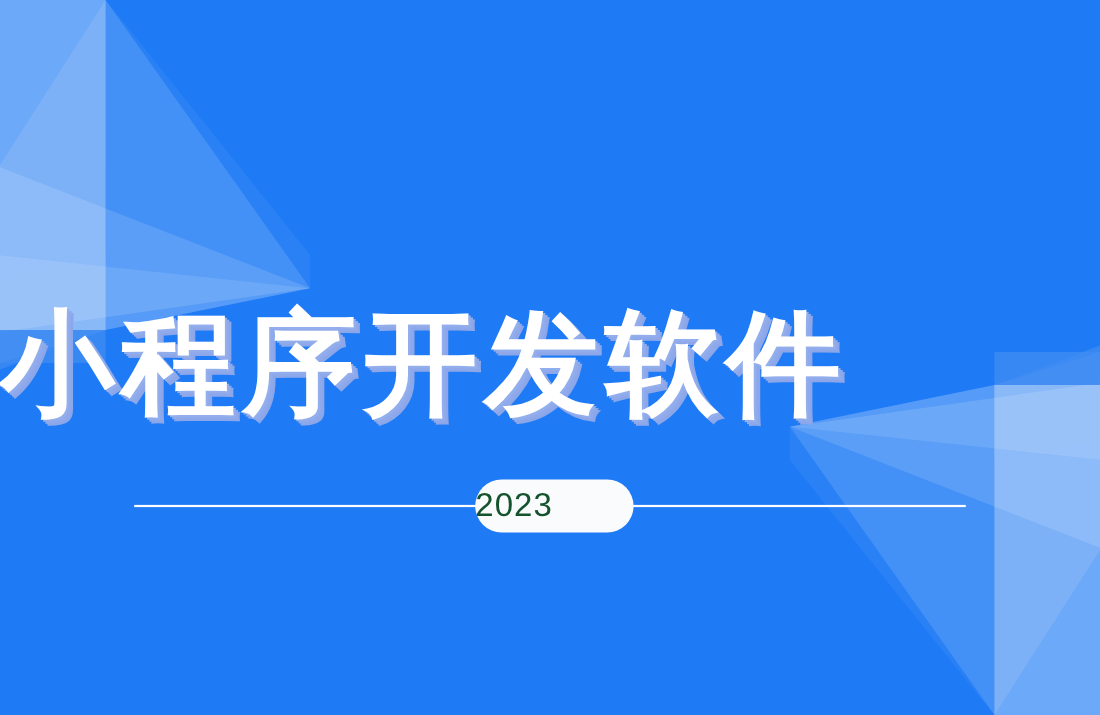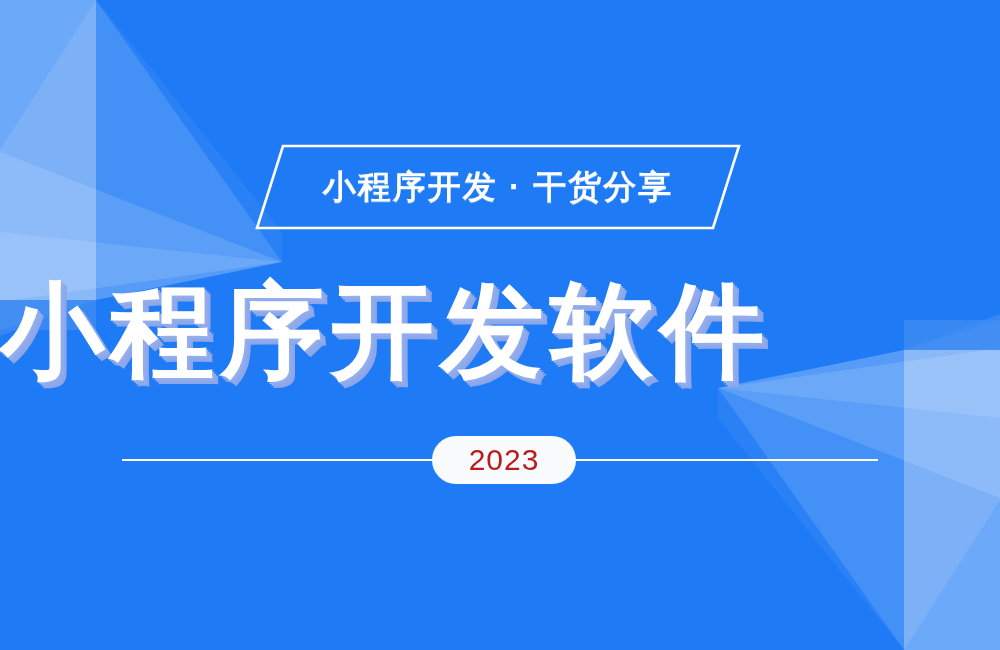--- a/index.html
+++ b/index.html
@@ -99,22 +99,21 @@
 
   .year-pill {
     position: relative;
     z-index: 2;
     width: 144px;
     height: 48px;
     border-radius: 24px;
     background: #fafbfc;
     display: flex;
     align-items: center;
-    justify-content: center;
-    color: #b91c1c;
+    color: #14532d;
     font-size: 30px;
     font-weight: 400;
     letter-spacing: 1px;
     flex: 0 0 auto;
   }
 </style>
 </head>
 <body>
 
 <div class="banner">
@@ -143,26 +142,20 @@
     <polygon points="1000,498 718,388 1000,418" fill="#ffffff" opacity="0.13"></polygon>
     <polygon points="1000,418 718,388 1000,348" fill="#ffffff" opacity="0.22"></polygon>
     <polygon points="1000,348 718,388 904,350 1000,320" fill="#ffffff" opacity="0.10"></polygon>
 
     <polygon points="904,650 718,388 904,350" fill="#ffffff" opacity="0.16"></polygon>
     <polygon points="904,650 718,388 718,418 904,650" fill="#ffffff" opacity="0.05"></polygon>
 
     <polygon points="1000,350 904,350 1000,314" fill="#3d8bf2" opacity="0.8"></polygon>
   </svg>
 
-  <div class="subtitle-wrap">
-    <svg class="subtitle-frame" viewBox="0 0 486 86" preserveAspectRatio="none" aria-hidden="true">
-      <polygon points="28,2 484,2 458,84 2,84" fill="none" stroke="#ffffff" stroke-width="2.6" vector-effect="non-scaling-stroke"></polygon>
-    </svg>
-    <div class="subtitle-text">小程序开发 · 干货分享</div>
-  </div>
 
   <div class="main-title">小程序开发软件</div>
 
   <div class="divider-row">
     <div class="divider-line left"></div>
     <div class="year-pill">
       <span>2023</span>
     </div>
     <div class="divider-line right"></div>
   </div>

